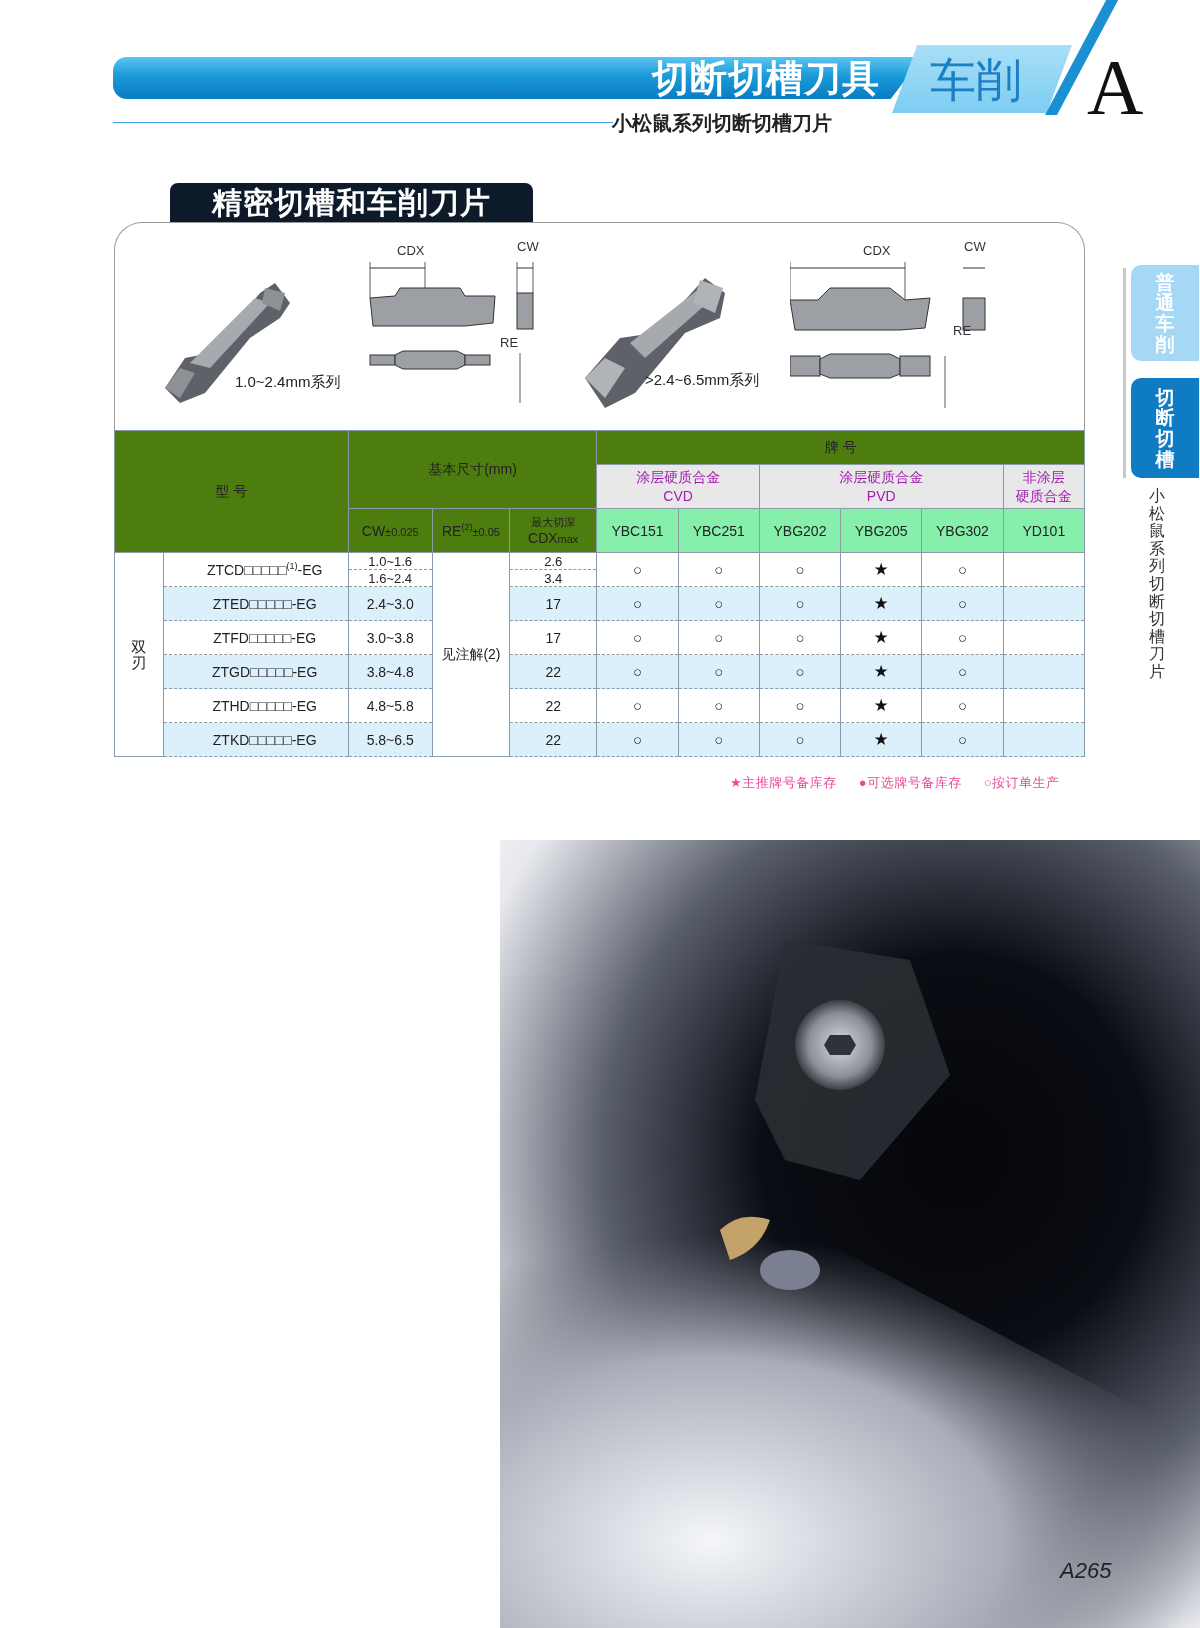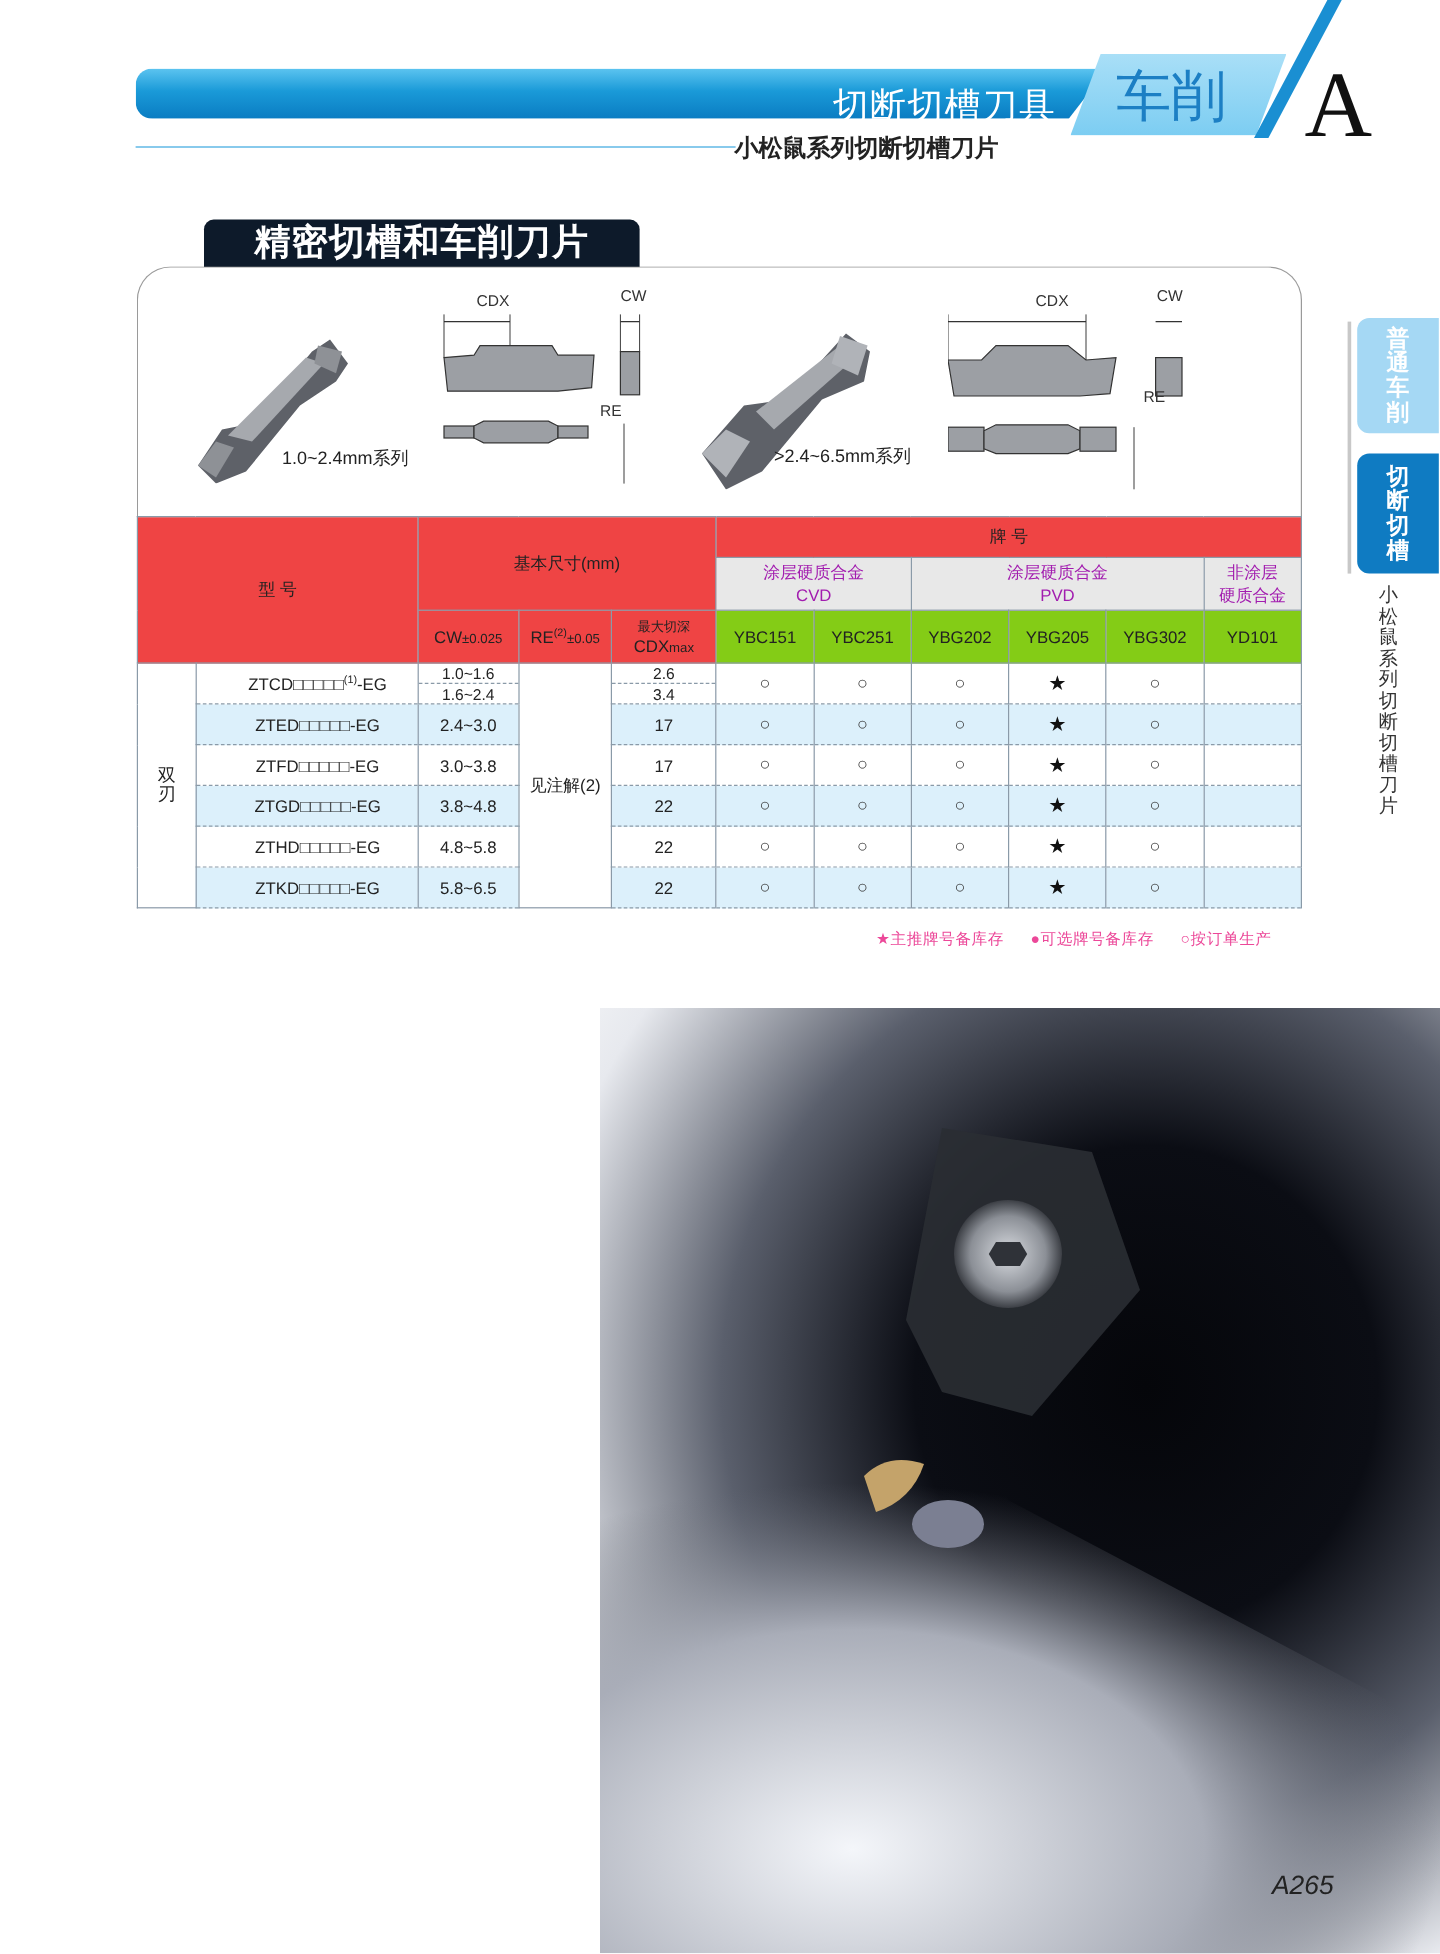--- a/index.html
+++ b/index.html
@@ -3,21 +3,21 @@
 <meta charset="utf-8">
 <style>
   * { box-sizing: border-box; margin: 0; padding: 0; }
   body { width: 1200px; height: 1628px; background: #ffffff; position: relative; overflow: hidden;
          font-family: "Liberation Sans", "DejaVu Sans", sans-serif; color: #222; }
 
   
   .hdr-bar { position: absolute; left: 113px; top: 57px; width: 810px; height: 42px; border-radius: 14px 0 0 14px;
     background: linear-gradient(180deg, #5cc4f0 0%, #1a9ad8 45%, #0a7cc2 100%);
     clip-path: polygon(0 0, 100% 0, 96% 100%, 0 100%); }
-  .hdr-title { position: absolute; left: 600px; top: 68px; width: 280px; text-align: right; font-size: 30px; font-weight: normal;
+  .hdr-title { position: absolute; left: 600px; top: 54px; width: 280px; text-align: right; font-size: 37px; font-weight: bold;
     color: #fff; letter-spacing: 1px; font-family: "DejaVu Sans", sans-serif; }
   .hdr-tab { position: absolute; left: 892px; top: 45px; width: 180px; height: 68px;
     background: linear-gradient(180deg, #a9dff7 0%, #7ccdf2 100%);
     clip-path: polygon(14% 0, 100% 0, 86% 100%, 0 100%); }
   .hdr-tab-text { position: absolute; left: 930px; top: 50px; font-size: 46px; color: #1c7fc4; font-family: "DejaVu Sans", sans-serif; }
   .hdr-slash { position: absolute; left: 1045px; top: 0; width: 12px; height: 115px; background: #1a8fd2; transform: skewX(-28deg); transform-origin: bottom left; }
   .hdr-letter { position: absolute; left: 1087px; top: 42px; font-size: 78px; font-family: "Liberation Serif", serif; color: #111; }
   .hdr-line { position: absolute; left: 113px; top: 122px; width: 500px; height: 1px; background: #3aa7e0; }
   .hdr-sub { position: absolute; left: 612px; top: 110px; font-size: 20px; font-weight: bold; color: #222; font-family: "DejaVu Sans", sans-serif; }
 
@@ -37,23 +37,23 @@
   
   .panel { position: absolute; left: 114px; top: 222px; width: 971px; height: 210px; border: 1.5px solid #9a9a9a; border-bottom: none;
     border-radius: 28px 28px 0 0; background: #fff; }
   .dia { position: absolute; }
   .dim-label { position: absolute; font-size: 13px; color: #333; }
   .series-label { position: absolute; font-size: 15px; color: #222; }
 
   
   table.spec { position: absolute; left: 114px; top: 430px; width: 971px; border-collapse: collapse; table-layout: fixed; font-size: 14px; }
   table.spec th, table.spec td { border: 1px solid #8a9aa8; text-align: center; vertical-align: middle; font-weight: normal; }
-  .th-blue { background: #ef4444; color: #222; }
+  .th-blue { background: #4d7c0f; color: #222; }
   .th-grey { background: #e8e8e8; color: #a21caf; line-height: 1.3; }
-  .th-white { background: #84cc16; color: #222; }
+  .th-white { background: #86efac; color: #222; }
   .sm { font-size: 11px; }
   .sup { font-size: 9px; vertical-align: super; }
   table.spec td { height: 34px; }
   tr.alt td.c { background: #dcf0fb; }
   td.c { border-top: 1px dashed #8a9aa8 !important; border-bottom: 1px dashed #8a9aa8 !important; }
   td.model { text-align: left; padding-left: 18px; font-weight: bold; font-size: 14px; }
   .split { display: flex; flex-direction: column; height: 100%; }
   .split div { flex: 1; display: flex; align-items: center; justify-content: center; font-size: 13px; }
   .split div:first-child { border-bottom: 1px dashed #8a9aa8; }
   .sym { font-size: 15px; color: #333; }

